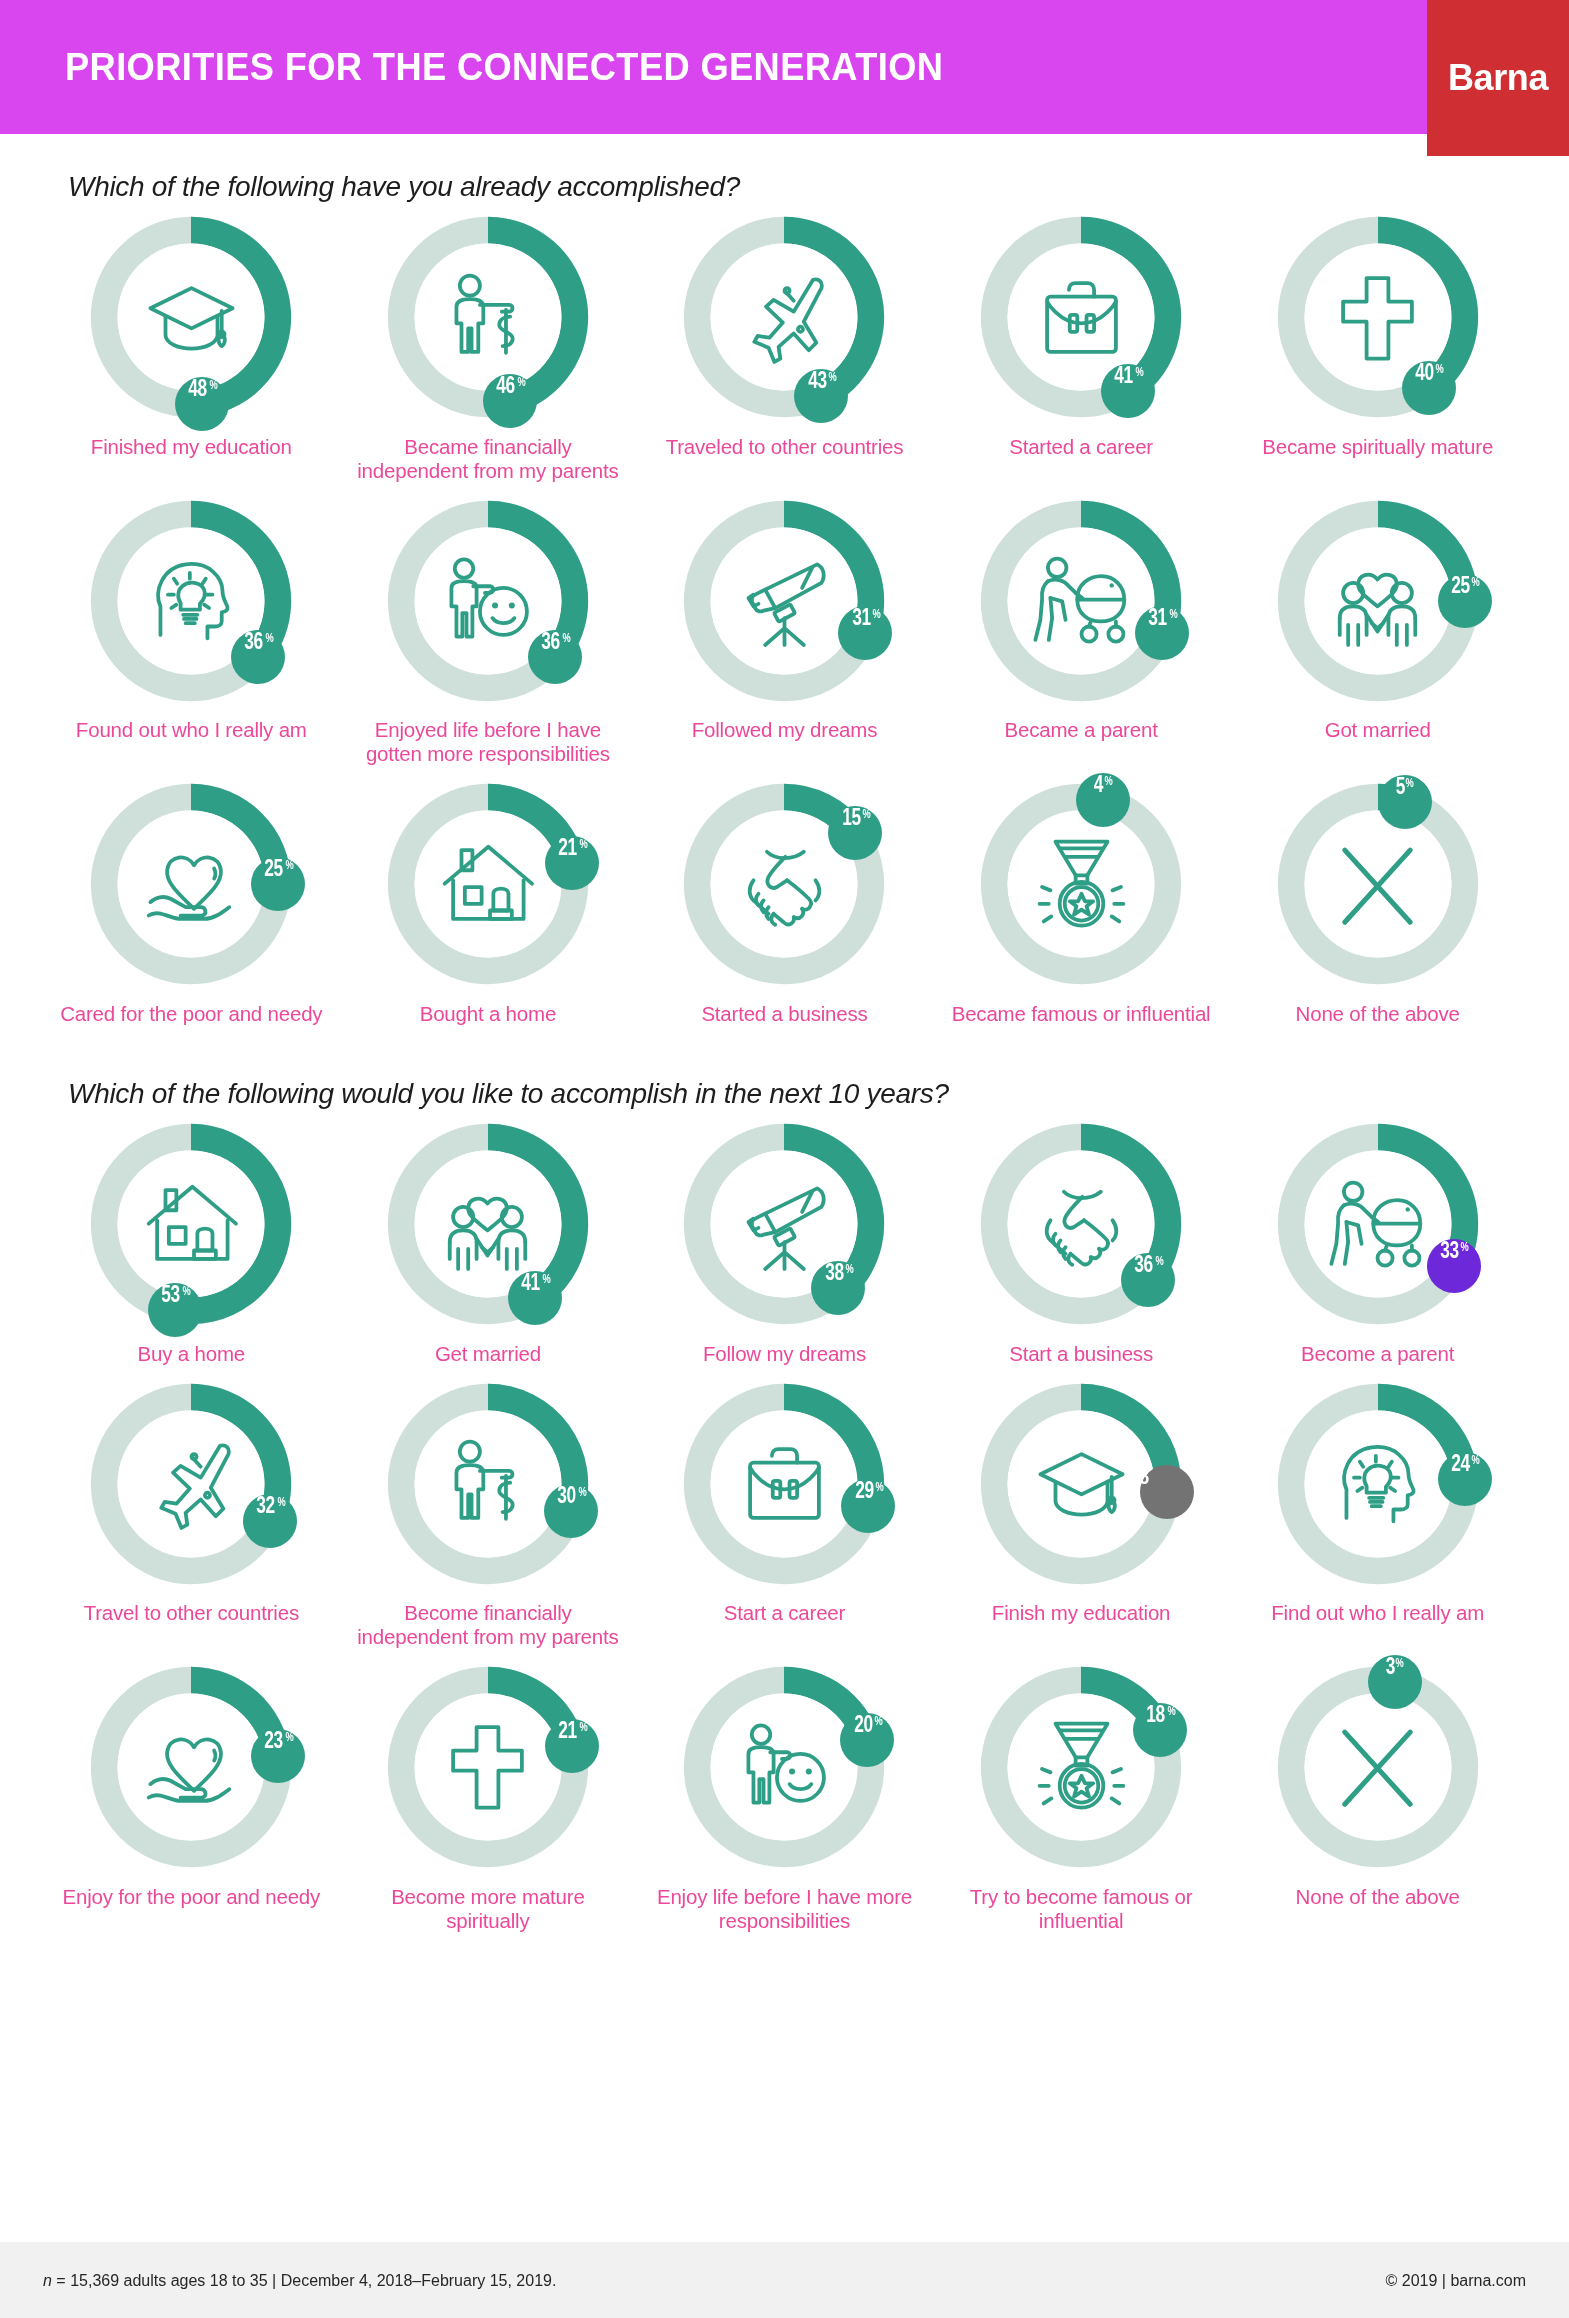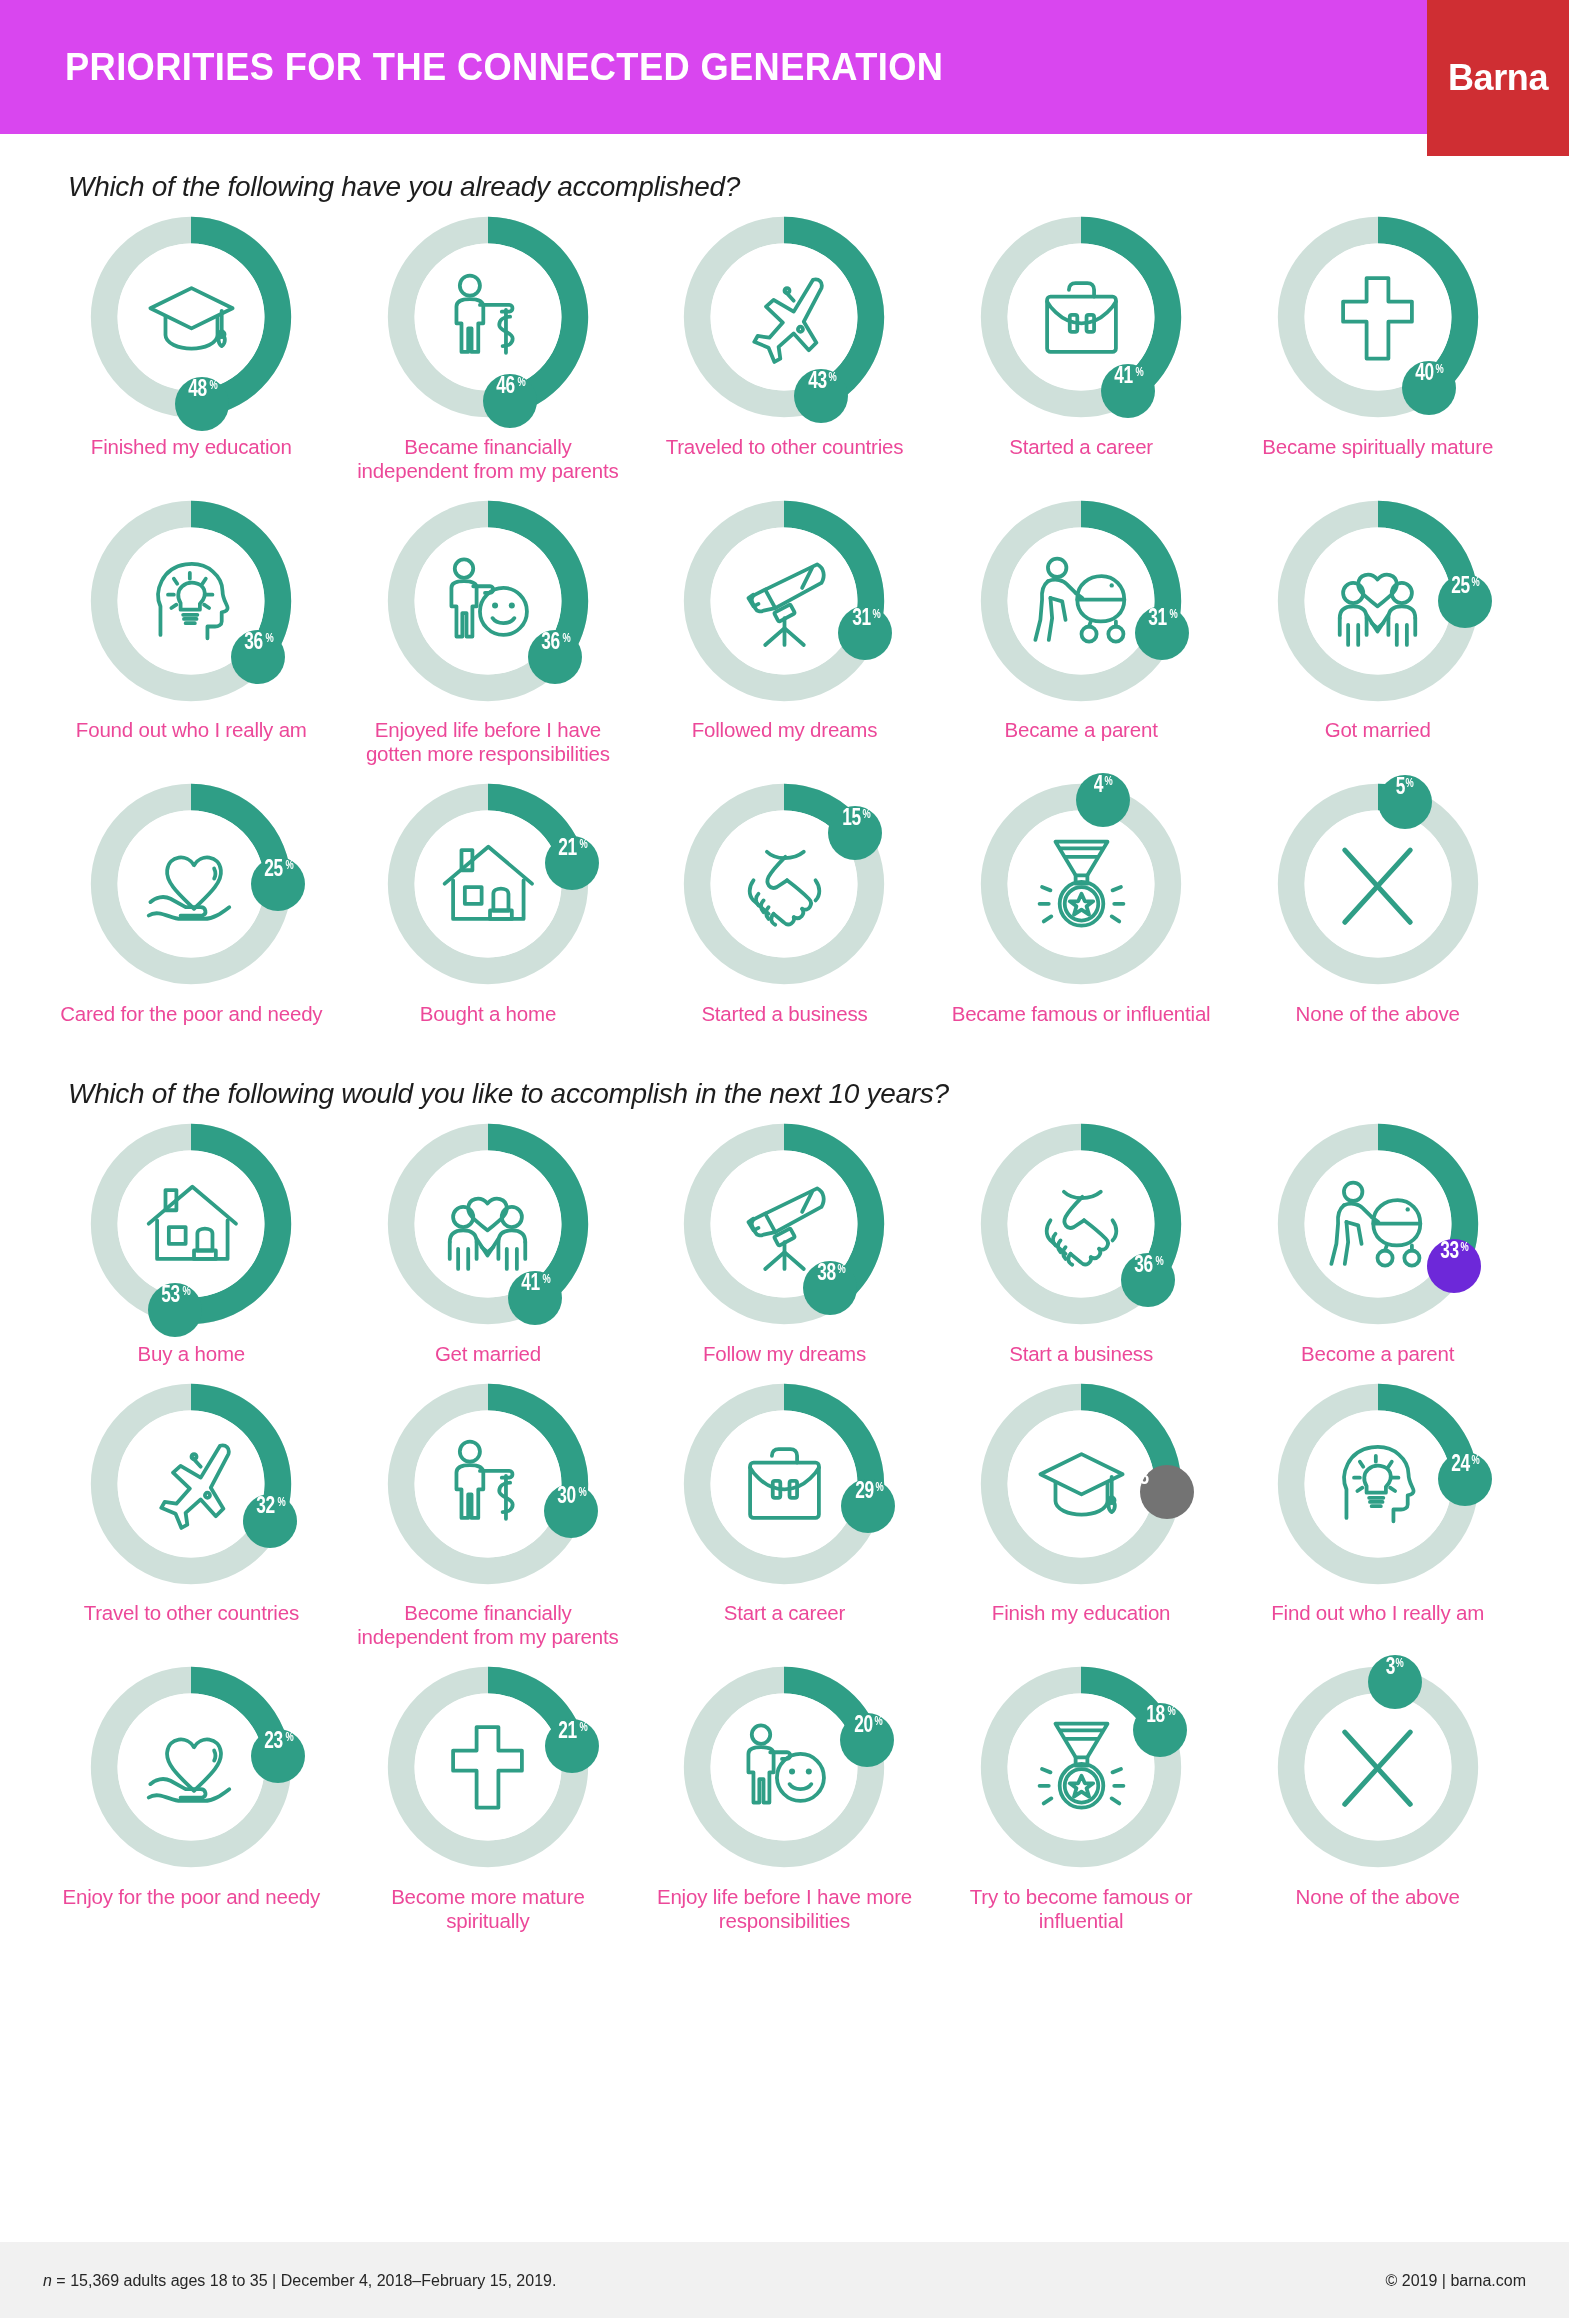--- a/index.html
+++ b/index.html
@@ -701,21 +701,21 @@
       <path d="M98 16 C106 20 108 30 103 38 L48 68 L36 46 Z"></path>
       <path d="M92 20 L80 44"></path>
       <path d="M36 46 L24 52 C20 54 19 58 21 62 L24 68 C26 72 30 73 34 71 L48 68"></path>
       <path d="M22 52 L16 56 L22 66 L28 63"></path>
       <rect x="48" y="68" width="22" height="12" rx="2" transform="rotate(-28 59 74)"></rect>
       <path d="M59 80 L59 92"></path>
       <path d="M59 92 L36 112 M59 92 L82 112 M59 92 L59 112"></path>
     </g>
                   </svg>
                 </div>
-                <div class="badge" style="left: 152px; top: 170px; background: rgb(47, 158, 134);">
+                <div class="badge" style="left: 160px; top: 170px; background: rgb(47, 158, 134);">
                   <span class="num">38</span>
                   <span class="pct">%</span>
                 </div>
               </div>
               <div class="cell-label">Follow my dreams</div>
             </div>
             <div class="cell">
               <div class="donut-wrap">
                 <svg class="donut-svg" viewBox="0 0 254 254">
                   <circle cx="127" cy="127" r="104" fill="none" stroke="#cfe0da" stroke-width="32"></circle>

